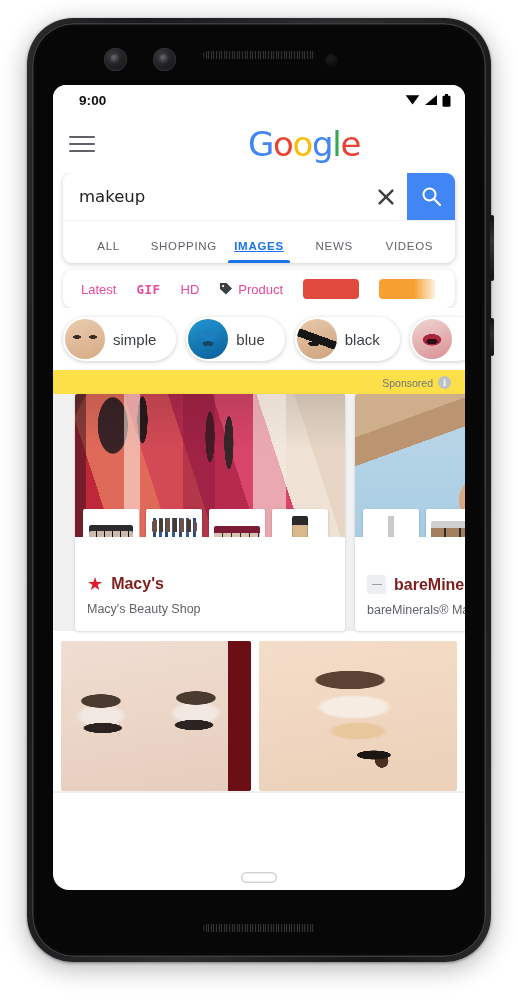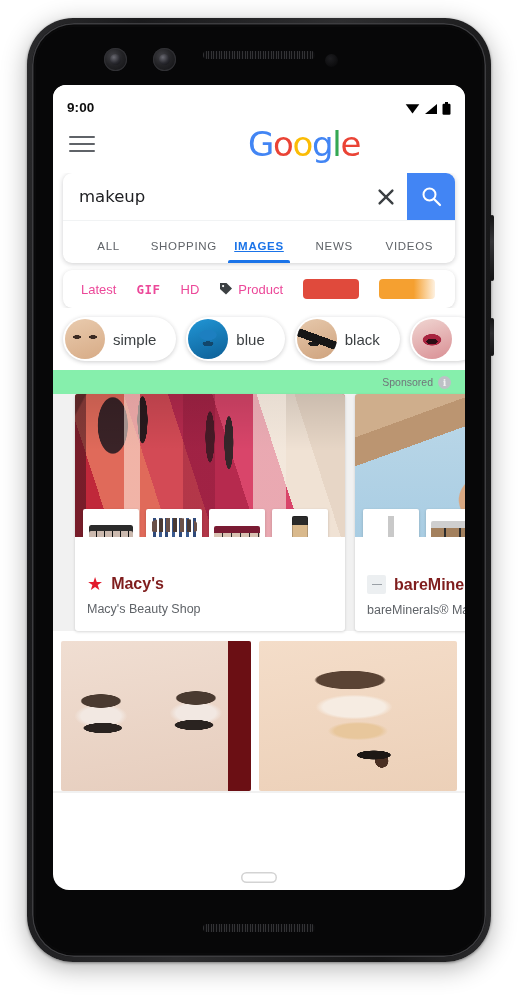--- a/index.html
+++ b/index.html
@@ -77,22 +77,22 @@
     position: absolute;
     left: 26px; top: 67px;
     width: 412px; height: 805px;
     background: #ffffff;
     border-radius: 13px 13px 16px 16px;
     overflow: hidden;
   }
 
   
   .statusbar {
-    height: 30px; display: flex; align-items: flex-end;
-    justify-content: space-between; padding: 0 14px 0 14px;
+    height: 30px; display: flex; align-items: center;
+    justify-content: space-between; padding: 0 14px 0 26px;
     background: #fff;
   }
   .status-time { font-size: 13.5px; font-weight: bold; color: #0d0d0d; letter-spacing:.1px; }
   .status-icons { display: flex; align-items: center; gap: 4px; }
 
   
   .gheader {
     height: 58px; display: flex; align-items: center; position: relative;
     background: #fff;
   }
@@ -158,22 +158,22 @@
     background:#fff; border-radius: 22px; height: 44px; padding-right: 20px;
     box-shadow: 0 1px 4px rgba(32,33,36,.22);
     flex: none; cursor:pointer;
   }
   .chip-thumb { width: 40px; height: 40px; border-radius: 50%; margin-left: 2px; flex:none; }
   .chip-label { font-size: 15px; color:#3c4043; white-space:nowrap; }
 
   
   .content { background: #f1f1f1; padding-bottom: 2px; }
   .sponsored-row {
-    display:flex; align-items:flex-start; justify-content:flex-end; gap: 5px;
-    padding: 6px 14px 5px 0; background:#86efac;
+    display:flex; align-items:center; justify-content:flex-end; gap: 5px;
+    padding: 6px 14px 5px 0; background:#fde047;
   }
   .sponsored-label { font-size: 10.5px; color:#70757a; }
   .info-icon {
     width: 13px; height: 13px; border-radius:50%; background:#bdc1c6;
     color:#f1f1f1; font-size: 9.5px; font-weight:bold; line-height:13px; text-align:center;
     font-family:"DejaVu Serif", serif; cursor:pointer;
   }
 
   .ads-row { display:flex; gap: 10px; padding: 0 0 0 22px; }
   .ad-card {

